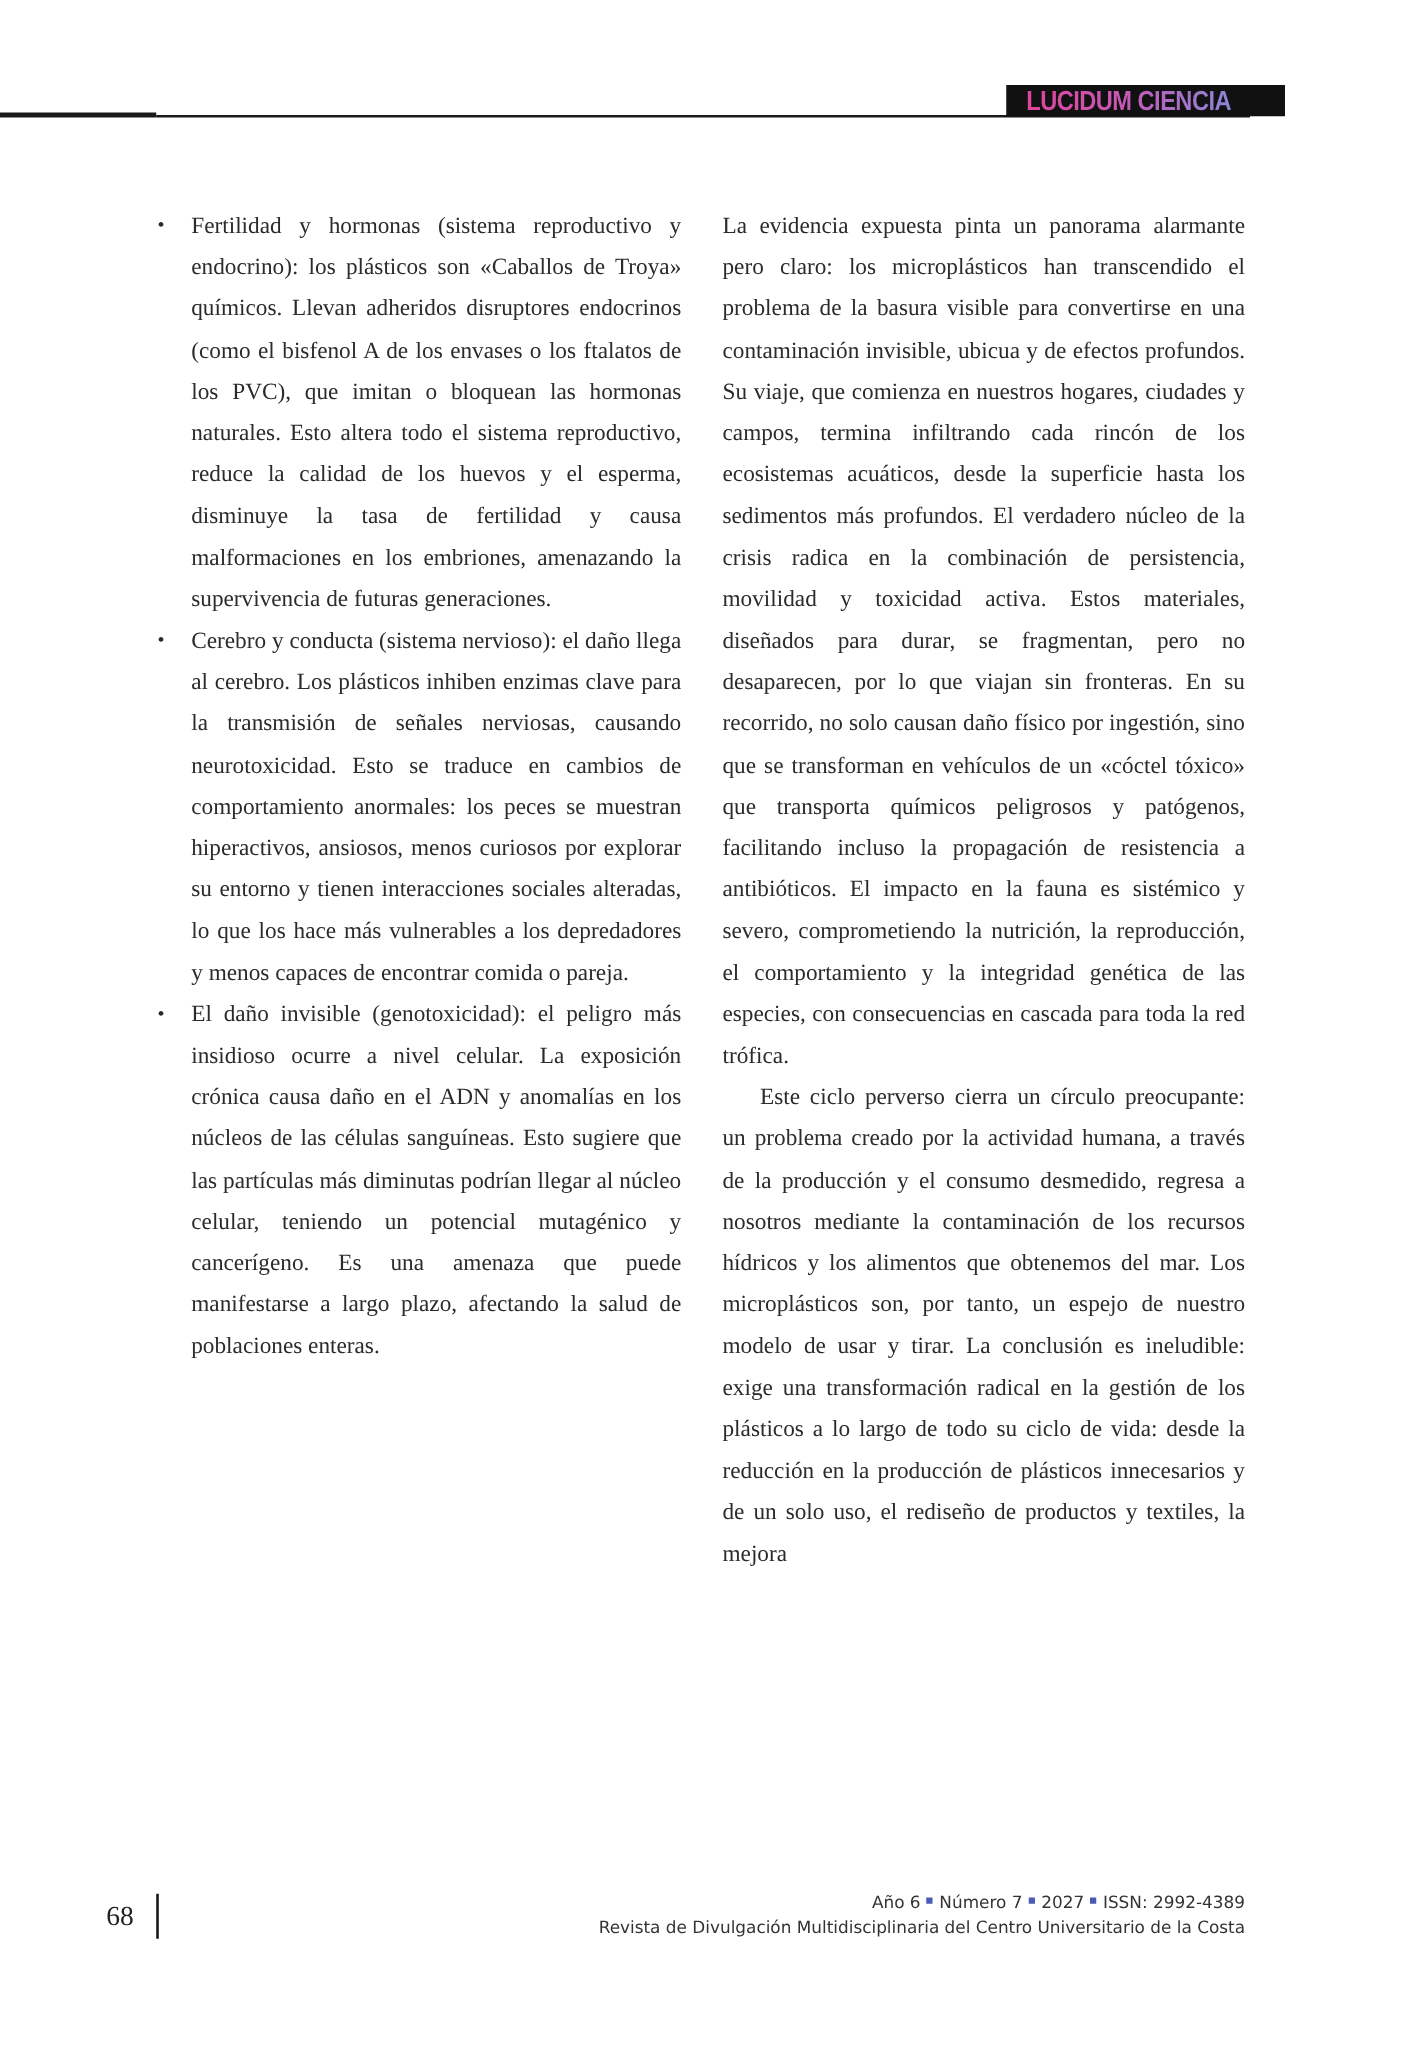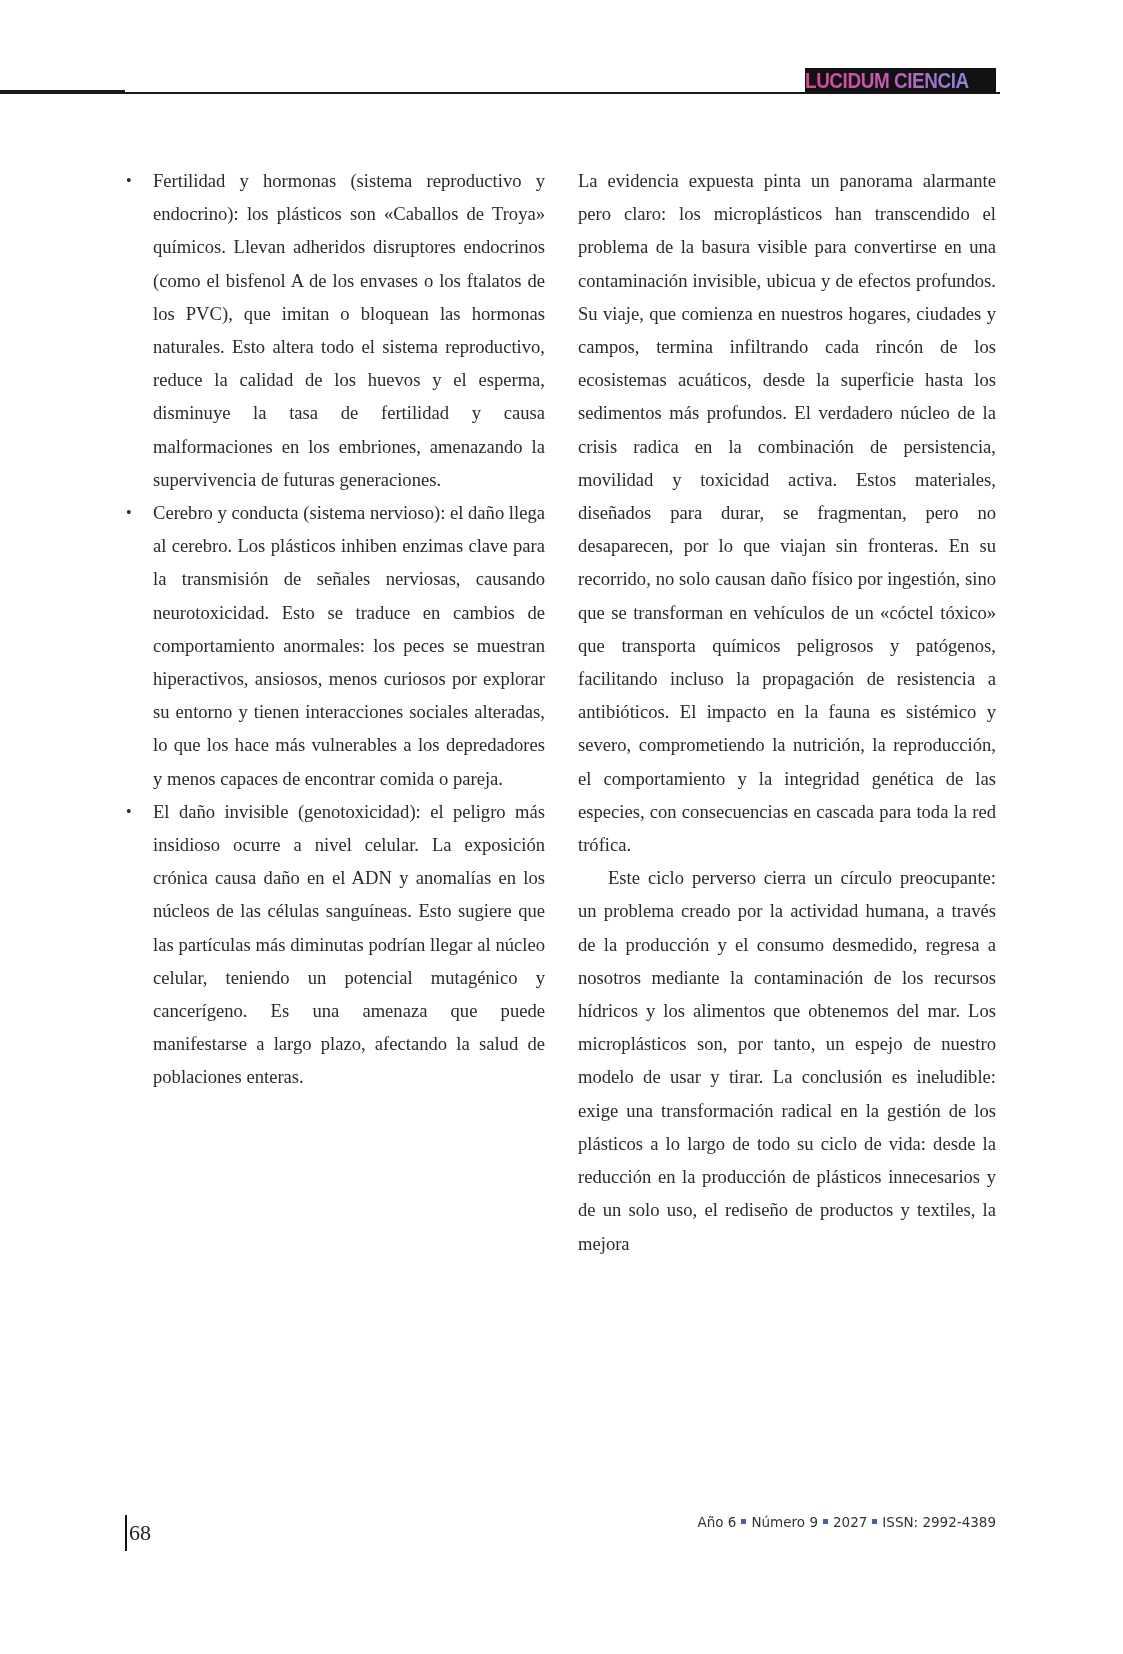--- a/index.html
+++ b/index.html
@@ -1,41 +1,41 @@
 <!DOCTYPE html>
 <html><head>
 <meta charset="utf-8">
 <style>
   html, body { margin: 0; padding: 0; background: #ffffff; }
   body { width: 1123px; height: 1654px; position: relative; overflow: hidden;
          font-family: "DejaVu Serif", "Liberation Serif", serif; color: #2b2b2b; }
 
   .header-rule-thick { position: absolute; left: 0; top: 90px; width: 125px; height: 4px; background: #1a1a1a; }
   .header-rule-thin  { position: absolute; left: 125px; top: 92px; width: 875px; height: 2px; background: #1a1a1a; }
-  .brand { position: absolute; left: 805px; top: 68px; height: 25px; padding: 0 0; background: #111111;
+  .brand { position: absolute; left: 805px; top: 68px; height: 25px; padding: 0 16px; background: #111111;
            display: flex; align-items: center; }
   .brand span { font-family: "Liberation Sans", sans-serif; font-weight: bold; font-size: 22px; letter-spacing: -0.5px;
                 background: linear-gradient(90deg, #e0449a 0%, #c45bb8 50%, #8a86d6 100%);
                 -webkit-background-clip: text; background-clip: text; color: transparent; line-height: 25px;
                 transform: scaleX(0.86); transform-origin: left center; display: inline-block; white-space: nowrap; }
 
   .col { position: absolute; font-size: 18.6px; line-height: 33.2px; text-align: justify; font-family: "Liberation Serif", serif; }
   .col-left { left: 153px; top: 164px; width: 392px; }
   .col-right { left: 578px; top: 164px; width: 418px; }
 
   .para { margin: 0; }
   .para-cont { text-indent: 0; }
   .bullet-item { position: relative; margin: 0; }
   .bullet-dot { position: absolute; left: -27px; top: 0; font-size: 16px; }
 
   .section-heading { font-family: "DejaVu Sans", sans-serif; font-size: 22px; color: #3d4b9a; margin: 0;
                      line-height: 33px; height: 66px; letter-spacing: 0.3px; }
   .indent { text-indent: 30px; }
 
-  .footer-pagenum { position: absolute; left: 85px; top: 1520px; font-family: "Liberation Serif", serif; font-size: 22px; color: #222; margin-left: 44px; }
+  .footer-pagenum { position: absolute; left: 85px; top: 1520px; font-family: "Liberation Serif", serif; font-size: 22px; color: #222; }
   .footer-bar { position: absolute; left: 125px; top: 1515px; width: 2px; height: 36px; background: #111; }
   .footer-right { position: absolute; right: 127px; top: 1512px; text-align: right; font-family: "DejaVu Sans", sans-serif;
                   font-size: 13.5px; line-height: 20px; color: #333; }
   .sq { display: inline-block; width: 5px; height: 5px; background: #4a5bb5; margin: 0 5px; vertical-align: middle; position: relative; top: -2px; }
 </style>
 </head>
 <body>
 
 <div class="header-rule-thick"></div>
 <div class="header-rule-thin"></div>
@@ -60,15 +60,16 @@
 
 <div class="col col-right">
   <p class="para">La evidencia expuesta pinta un panorama alarmante pero claro: los microplásticos han transcendido el problema de la basura visible para convertirse en una contaminación invisible, ubicua y de efectos profundos. Su viaje, que comienza en nuestros hogares, ciudades y campos, termina infiltrando cada rincón de los ecosistemas acuáticos, desde la superficie hasta los sedimentos más profundos. El verdadero núcleo de la crisis radica en la combinación de persistencia, movilidad y toxicidad activa. Estos materiales, diseñados para durar, se fragmentan, pero no desaparecen, por lo que viajan sin fronteras. En su recorrido, no solo causan daño físico por ingestión, sino que se transforman en vehículos de un «cóctel tóxico» que transporta químicos peligrosos y patógenos, facilitando incluso la propagación de resistencia a antibióticos. El impacto en la fauna es sistémico y severo, comprometiendo la nutrición, la reproducción, el comportamiento y la integridad genética de las especies, con consecuencias en cascada para toda la red trófica.</p>
   <p class="para indent">Este ciclo perverso cierra un círculo preocupante: un problema creado por la actividad humana, a través de la producción y el consumo desmedido, regresa a nosotros mediante la contaminación de los recursos hídricos y los alimentos que obtenemos del mar. Los microplásticos son, por tanto, un espejo de nuestro modelo de usar y tirar. La conclusión es ineludible: exige una transformación radical en la gestión de los plásticos a lo largo de todo su ciclo de vida: desde la reducción en la producción de plásticos innecesarios y de un solo uso, el rediseño de productos y textiles, la mejora</p>
 </div>
 
 <div class="footer-pagenum">68</div>
 <div class="footer-bar"></div>
 <div class="footer-right">
   <div>
-    <span>Año 6</span><span class="sq"></span><span>Número 9</span><span class="sq"></span><span>2027</span><span class="sq"></span><span>ISSN: 2992-4389</span>
+    <span>Año 6</span><span class="sq"></span><span>Número 7</span><span class="sq"></span><span>2027</span><span class="sq"></span><span>ISSN: 2992-4389</span>
   </div>
+  <div>Revista de Divulgación Multidisciplinaria del Centro Universitario de la Costa</div>
 </div>
 
 </body></html>

